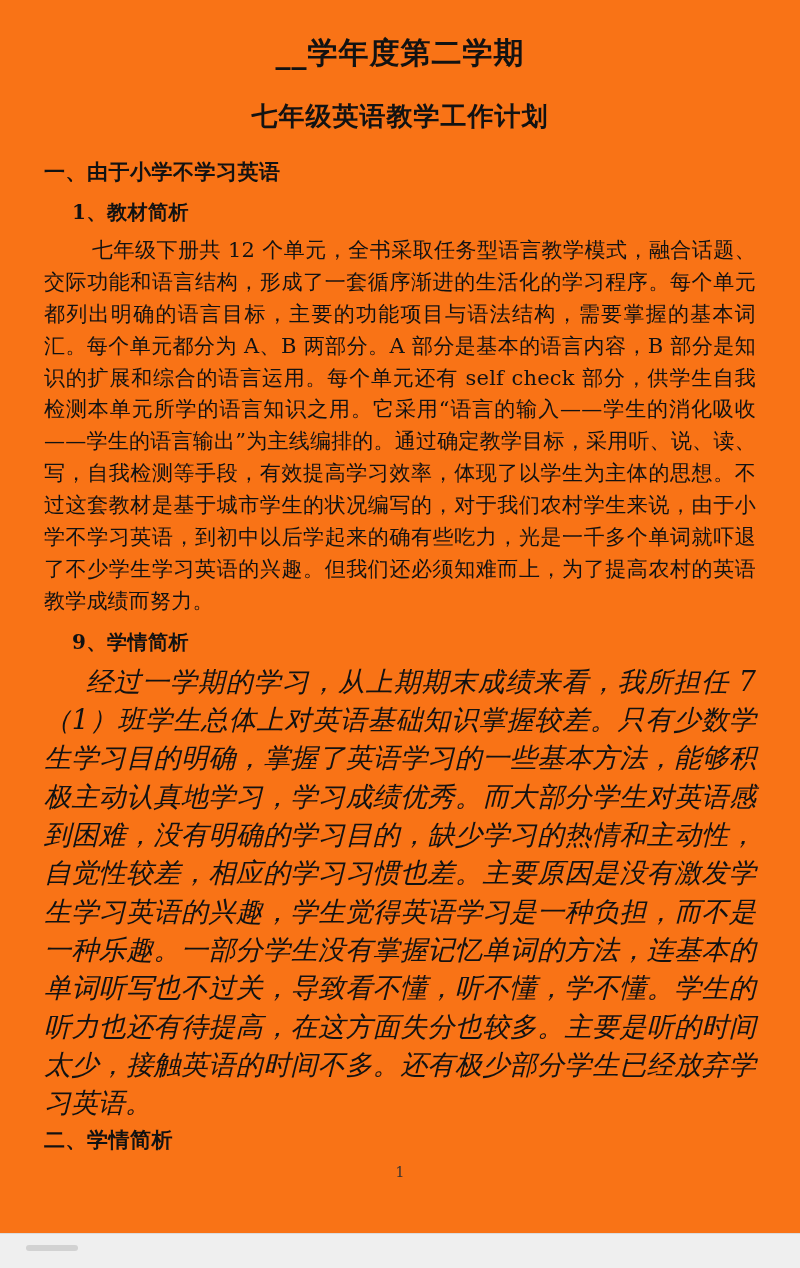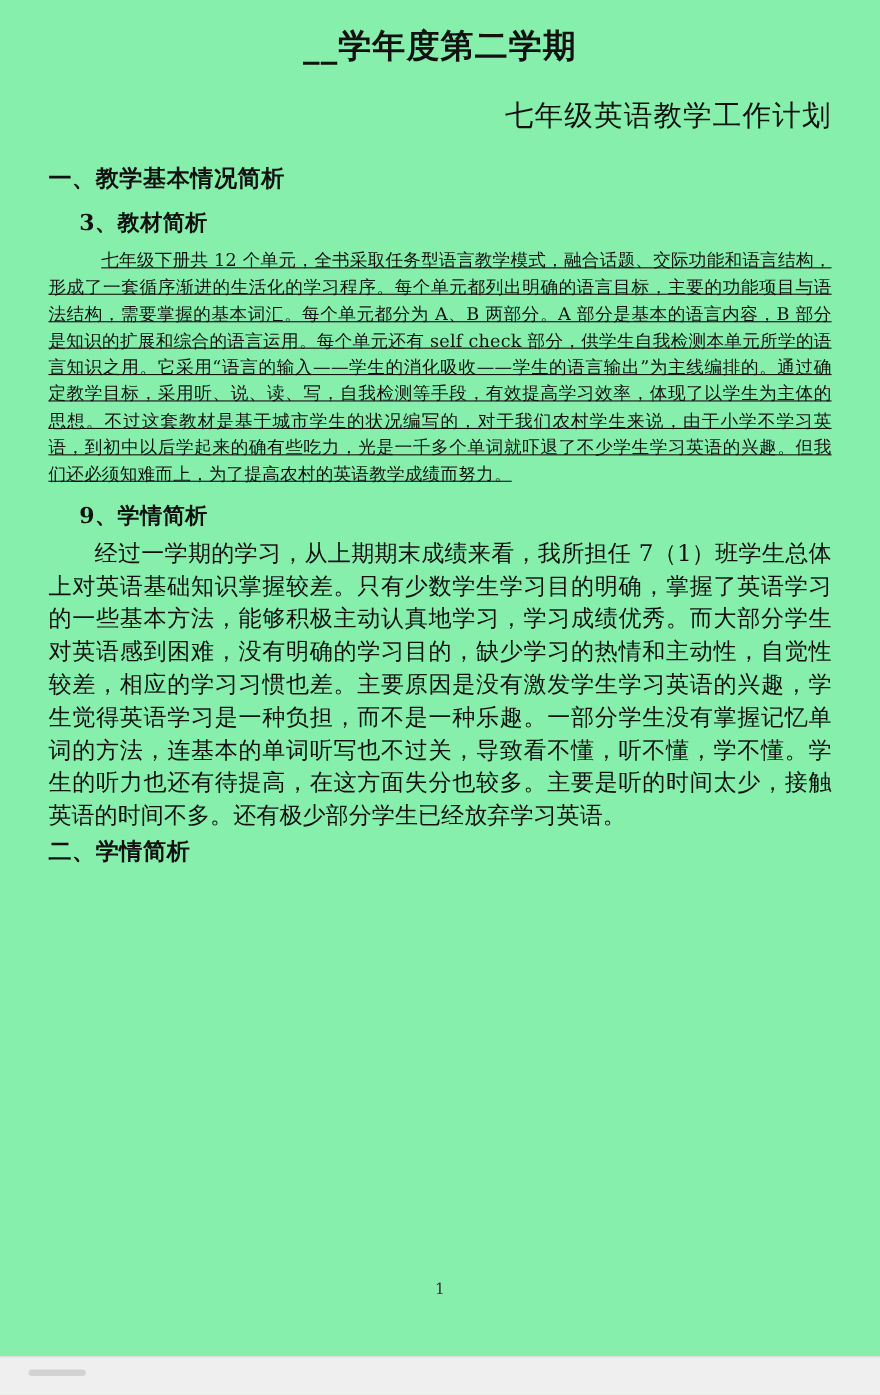--- a/index.html
+++ b/index.html
@@ -12,37 +12,37 @@
     height: 1268px;
     font-family: "DejaVu Serif", "Liberation Serif", serif;
     color: #121212;
     position: relative;
     overflow: hidden;
   }
   .page {
     position: relative;
     width: 800px;
     height: 1268px;
-    background: #86efac;
+    background: #f97316;
     box-sizing: border-box;
-    padding: 0 44px;
+    padding: 10px 44px;
   }
   .title-main {
     text-align: center;
     font-size: 30px;
     font-weight: bold;
     letter-spacing: 1px;
     margin: 0;
     padding-top: 22px;
     line-height: 1.4;
   }
   .title-sub {
-    text-align: right;
+    text-align: center;
     font-size: 26px;
-    font-weight: normal;
+    font-weight: bold;
     letter-spacing: 1px;
     margin: 0;
     padding-top: 24px;
     line-height: 1.4;
   }
   .heading {
     font-size: 21px;
     font-weight: bold;
     margin: 0;
     padding-top: 22px;
@@ -52,39 +52,39 @@
   .subheading {
     font-size: 20px;
     font-weight: bold;
     margin: 0;
     padding-top: 9px;
     padding-left: 28px;
     line-height: 1.5;
     letter-spacing: 0.5px;
   }
   .para {
-    font-size: 16px;
+    font-size: 21px;
     margin: 0;
     padding-top: 8px;
     line-height: 1.52;
     text-align: justify;
     text-indent: 48px;
     letter-spacing: 0.2px;
     word-break: break-all;
-    text-decoration: underline;
   }
   .para-tight {
-    font-size: 21px;
+    font-size: 27px;
     margin: 0;
     padding-top: 6px;
     line-height: 1.42;
     text-align: justify;
     text-indent: 42px;
     letter-spacing: 0px;
     word-break: break-all;
+    font-style: italic;
   }
   .heading-last {
     font-size: 21px;
     font-weight: bold;
     margin: 0;
     padding-top: 2px;
     line-height: 1.4;
     letter-spacing: 0.5px;
   }
   .page-number {
@@ -117,23 +117,23 @@
 </style>
 </head>
 <body>
 
 <div class="page">
 
   <h1 class="title-main">__学年度第二学期</h1>
 
   <h2 class="title-sub">七年级英语教学工作计划</h2>
 
-  <div class="heading">一、教学基本情况简析</div>
+  <div class="heading">一、由于小学不学习英语</div>
 
-  <div class="subheading">3、教材简析</div>
+  <div class="subheading">1、教材简析</div>
 
   <p class="para">七年级下册共 12 个单元，全书采取任务型语言教学模式，融合话题、交际功能和语言结构，形成了一套循序渐进的生活化的学习程序。每个单元都列出明确的语言目标，主要的功能项目与语法结构，需要掌握的基本词汇。每个单元都分为 A、B 两部分。A 部分是基本的语言内容，B 部分是知识的扩展和综合的语言运用。每个单元还有 self check 部分，供学生自我检测本单元所学的语言知识之用。它采用“语言的输入——学生的消化吸收——学生的语言输出”为主线编排的。通过确定教学目标，采用听、说、读、写，自我检测等手段，有效提高学习效率，体现了以学生为主体的思想。不过这套教材是基于城市学生的状况编写的，对于我们农村学生来说，由于小学不学习英语，到初中以后学起来的确有些吃力，光是一千多个单词就吓退了不少学生学习英语的兴趣。但我们还必须知难而上，为了提高农村的英语教学成绩而努力。</p>
 
   <div class="subheading">9、学情简析</div>
 
   <p class="para-tight">经过一学期的学习，从上期期末成绩来看，我所担任 7（1）班学生总体上对英语基础知识掌握较差。只有少数学生学习目的明确，掌握了英语学习的一些基本方法，能够积极主动认真地学习，学习成绩优秀。而大部分学生对英语感到困难，没有明确的学习目的，缺少学习的热情和主动性，自觉性较差，相应的学习习惯也差。主要原因是没有激发学生学习英语的兴趣，学生觉得英语学习是一种负担，而不是一种乐趣。一部分学生没有掌握记忆单词的方法，连基本的单词听写也不过关，导致看不懂，听不懂，学不懂。学生的听力也还有待提高，在这方面失分也较多。主要是听的时间太少，接触英语的时间不多。还有极少部分学生已经放弃学习英语。</p>
 
   <div class="heading-last">二、学情简析</div>
 
   <div class="page-number">1</div>

